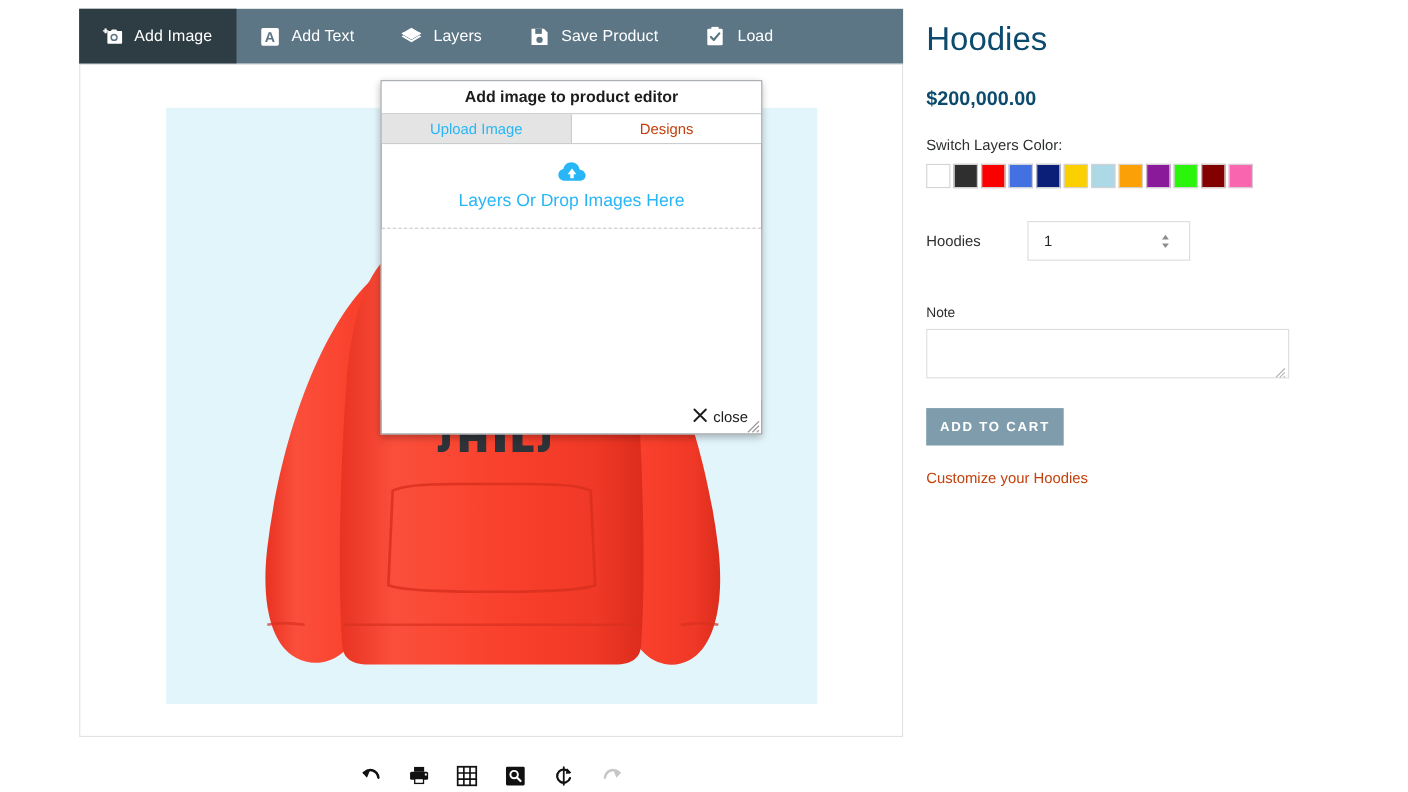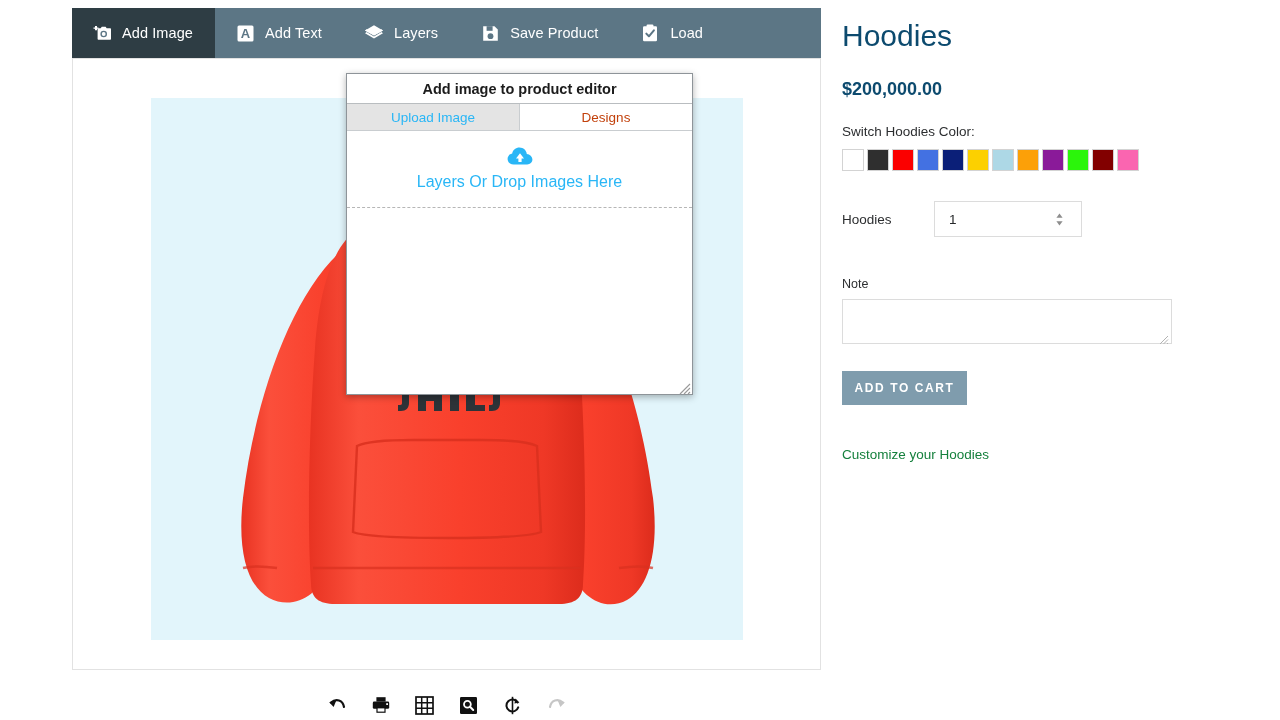--- a/index.html
+++ b/index.html
@@ -126,21 +126,21 @@
     border: 1px solid #dcdcdc; background: #fff; position: relative; cursor: text;
   }
   #note-grip { position: absolute; right: 2px; bottom: 2px; width: 10px; height: 10px; }
   #add-to-cart {
     margin-top: 27px; width: 125px; height: 34px;
     background: #7f9cad; color: #ffffff;
     border: none; font-size: 12px; font-weight: bold; letter-spacing: 1.6px;
     display: flex; align-items: center; justify-content: center; cursor: pointer;
     font-family: "Liberation Sans", sans-serif;
   }
-  #customize-link { margin-top: 42px; font-size: 13.5px; color: #15803d; cursor: pointer; }
+  #customize-link { margin-top: 22px; font-size: 13.5px; color: #c2410c; cursor: pointer; }
 </style>
 </head>
 <body>
 
 <div id="root">
 
   <div id="editor-col">
 
     <div id="editor-toolbar">
 
@@ -322,36 +322,46 @@
                      C 5.8 3.1, 8.8 0.6, 12.5 0.6 C 16.3 0.6, 19.4 3.4, 19.8 7
                      C 22.9 7.3, 25.4 9.8, 25.4 12.6 C 25.4 15.3, 23.1 17.4, 20.2 17.4 Z" fill="#29b6f6"></path>
             <path d="M13 6.2 L 17 11.4 H 14.6 V 15 H 11.4 V 11.4 H 9 Z" fill="#ffffff"></path>
           </svg>
         </span>
         <span id="dropzone-label">Layers Or Drop Images Here</span>
       </div>
 
       <div id="designs-panel"></div>
 
+      <div id="modal-footer">
+        <div id="close-btn">
+          <span>
+            <svg width="13" height="13" viewBox="0 0 13 13">
+              <path d="M1.3 1.3 L 11.7 11.7 M 11.7 1.3 L 1.3 11.7" stroke="#1c1c1c" stroke-width="1.7" stroke-linecap="round"></path>
+            </svg>
+          </span>
+          <span>close</span>
+        </div>
+      </div>
 
       <span id="resize-grip">
         <svg width="12" height="12" viewBox="0 0 12 12">
           <path d="M11 1 L 1 11 M 11 5 L 5 11 M 11 9 L 9 11" stroke="#9a9a9a" stroke-width="1.1"></path>
         </svg>
       </span>
     </div>
   </div>
 
   <div id="product-panel">
 
     <h1 id="product-title">Hoodies</h1>
 
     <div id="product-price">$200,000.00</div>
 
-    <div id="color-label">Switch Hoodies Color:</div>
+    <div id="color-label">Switch Layers Color:</div>
 
     <div id="swatches">
       <span class="swatch" style="background:#ffffff"></span>
       <span class="swatch" style="background:#2f2f2f"></span>
       <span class="swatch" style="background:#fb0000"></span>
       <span class="swatch" style="background:#4371e2"></span>
       <span class="swatch" style="background:#0b1f78"></span>
       <span class="swatch" style="background:#fcd000"></span>
       <span class="swatch" style="background:#add8e6"></span>
       <span class="swatch" style="background:#fca008"></span>

